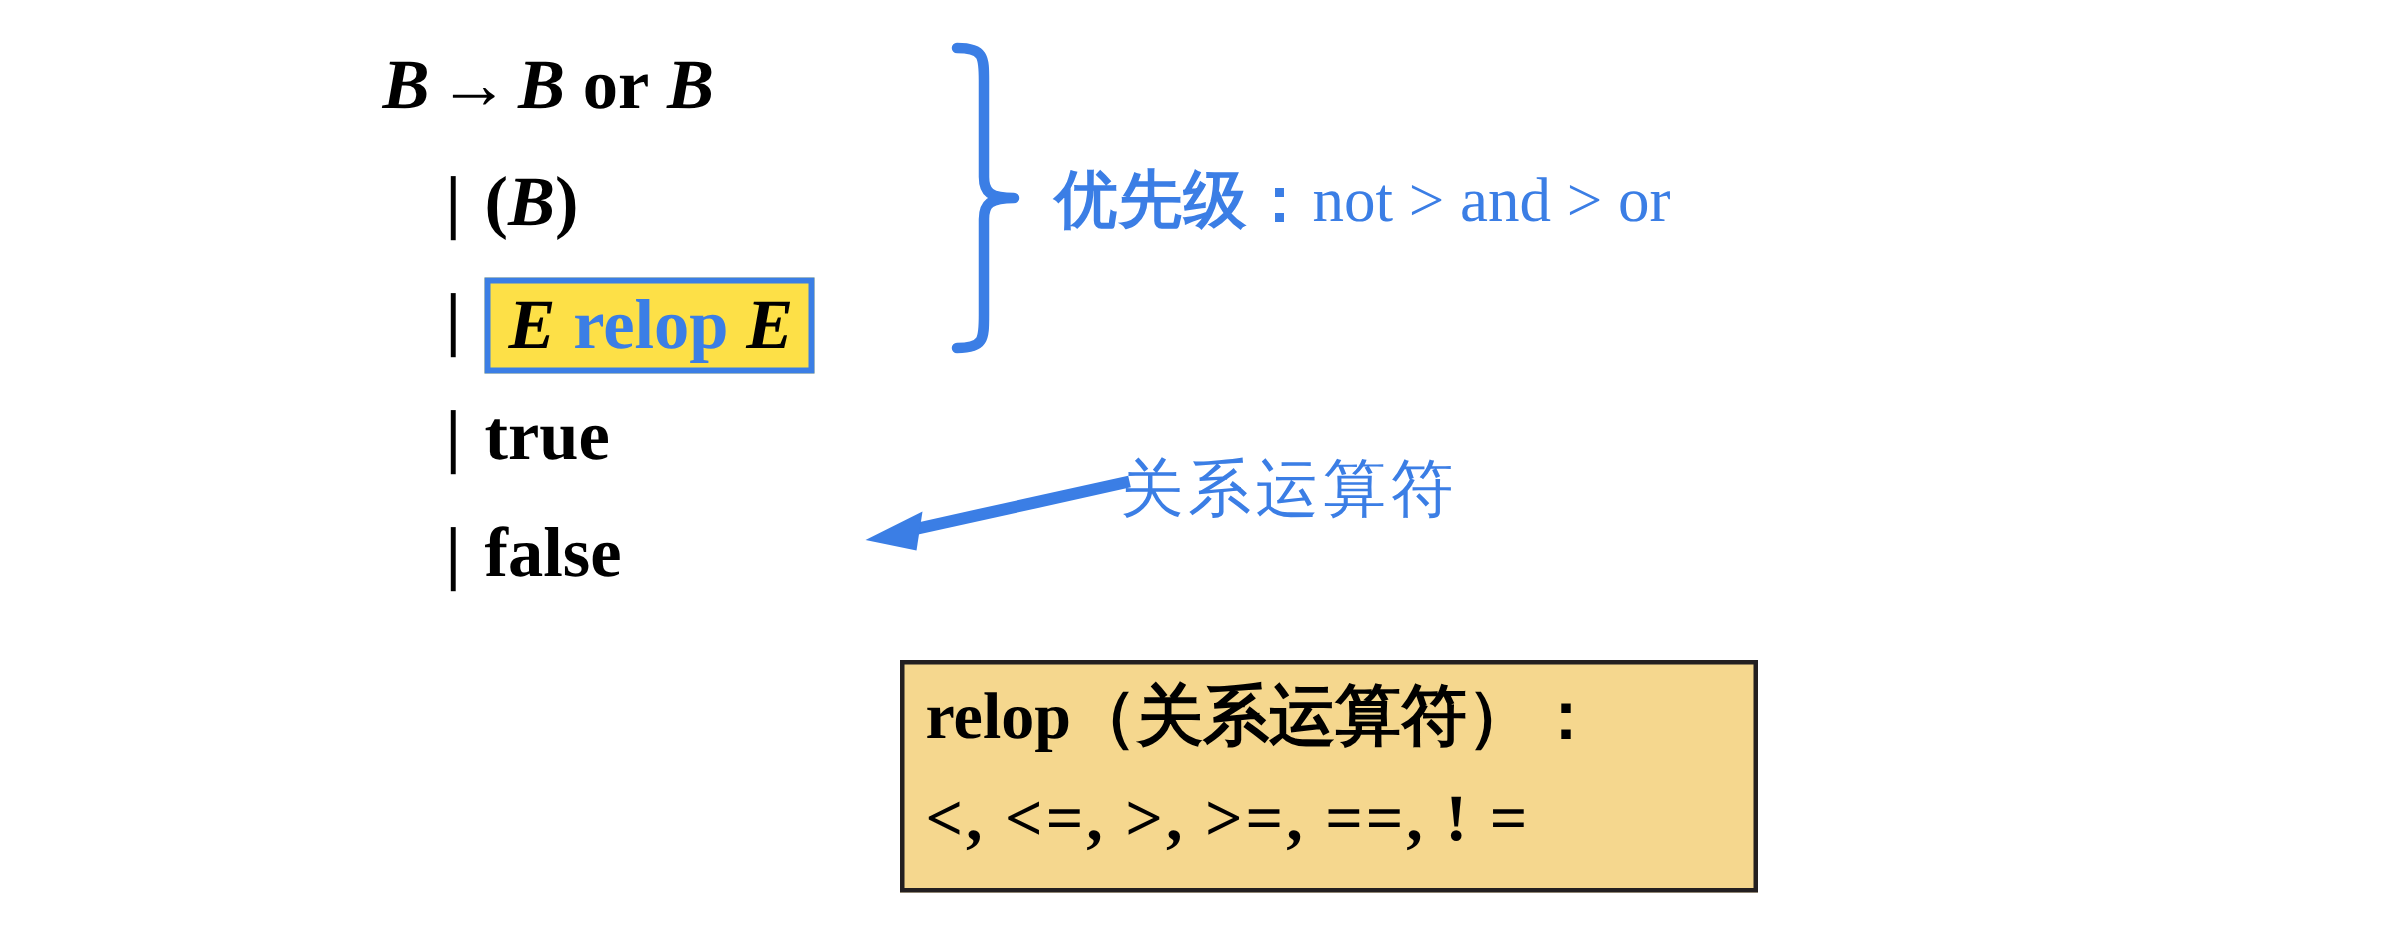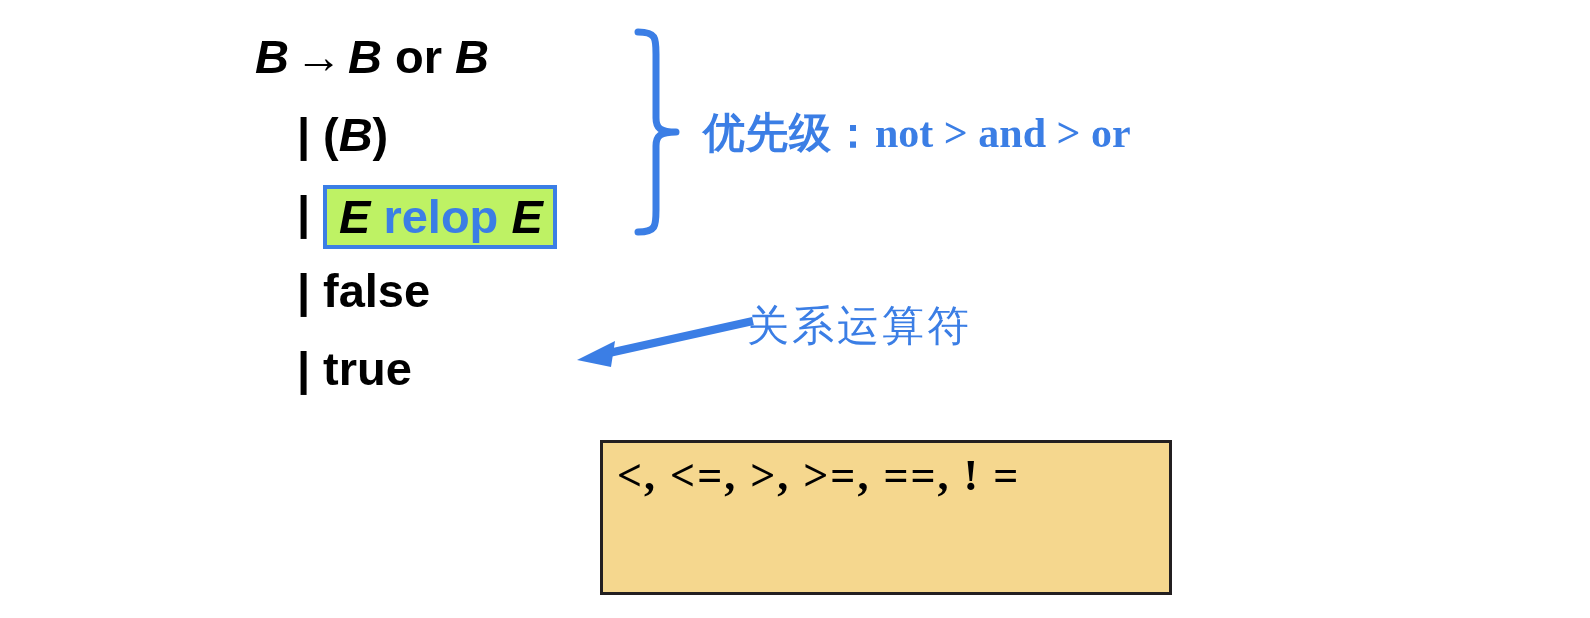--- a/index.html
+++ b/index.html
@@ -30,21 +30,21 @@
     top: 18px;
     width: 360px;
   }
   .prod-line {
     height: 78px;
     line-height: 78px;
     white-space: nowrap;
     font-size: 47px;
     font-weight: bold;
     color: #000000;
-    font-family: Liberation Sans, sans-serif;
+    font-family: Liberation Serif, serif;
   }
   .nt {
     font-style: italic;
     font-weight: bold;
   }
   .kw {
     font-style: normal;
     font-weight: bold;
   }
   .arrowglyph {
@@ -66,21 +66,21 @@
   .prod-line.boxed-line {
     padding-left: 42px;
   }
   .relop-box {
     display: inline-block;
     border: 4px solid #3b7ee5;
     padding: 0px 10px 0px 12px;
     line-height: 56px;
     height: 56px;
     vertical-align: middle;
-    background: #bef264;
+    background: #fde047;
     box-sizing: content-box;
   }
   .relop-word {
     color: #3b7ee5;
     font-style: normal;
     font-weight: bold;
   }
 
   
   .brace {
@@ -104,21 +104,21 @@
     font-weight: bold;
     font-family: "DejaVu Serif", "Liberation Serif", serif;
   }
   .ann-precedence .cjk {
     font-family: "DejaVu Sans", "Liberation Sans", sans-serif;
     font-weight: bold;
     letter-spacing: 1px;
   }
   .ann-precedence .ops {
     font-family: "Liberation Serif", "DejaVu Serif", serif;
-    font-weight: bold;
+    font-weight: normal;
     text-align: center;
   }
 
   
   .ann-relexpr {
     position: absolute;
     left: 747px;
     top: 298px;
     white-space: nowrap;
     color: #3b7ee5;
@@ -188,25 +188,25 @@
 
     <div class="prod-line indent">
       <span class="bar">|</span><span class="kw">(</span><span class="nt">B</span><span class="kw">)</span>
     </div>
 
     <div class="prod-line boxed-line">
       <span class="bar">|</span><span class="relop-box"><span class="nt">E</span>&nbsp;<span class="relop-word">relop</span>&nbsp;<span class="nt">E</span></span>
     </div>
 
     <div class="prod-line indent">
+      <span class="bar">|</span><span class="kw">true</span>
+    </div>
+
+    <div class="prod-line indent">
       <span class="bar">|</span><span class="kw">false</span>
-    </div>
-
-    <div class="prod-line indent">
-      <span class="bar">|</span><span class="kw">true</span>
     </div>
 
   </div>
 
   <div class="brace">
     <svg width="46" height="208" viewBox="0 0 46 208" fill="none" xmlns="http://www.w3.org/2000/svg">
       <path d="M4 4 C 22 4, 22 10, 22 26 L22 90 C22 100, 26 104, 42 104 C26 104, 22 108, 22 118 L22 182 C22 198, 22 204, 4 204" stroke="#3b7ee5" stroke-width="7" stroke-linecap="round" stroke-linejoin="round" fill="none"></path>
     </svg>
   </div>
 
@@ -215,16 +215,19 @@
   </div>
 
   <div class="ann-relexpr">关系运算符</div>
 
   <svg class="arrow-svg" viewBox="0 0 200 70" xmlns="http://www.w3.org/2000/svg">
     <path d="M188 6 L44 38" stroke="#3b7ee5" stroke-width="8" stroke-linecap="butt" fill="none"></path>
     <path d="M12 45 L50 26 L46 52 Z" fill="#3b7ee5"></path>
   </svg>
 
   <div class="legend-box">
+    <div class="legend-line l1">
+      <span>relop</span><span class="cjk">（关系运算符）：</span>
+    </div>
     <div class="legend-line l2">&lt;, &lt;=, &gt;, &gt;=, ==, ! =</div>
   </div>
 
 </div>
 
 </body></html>

